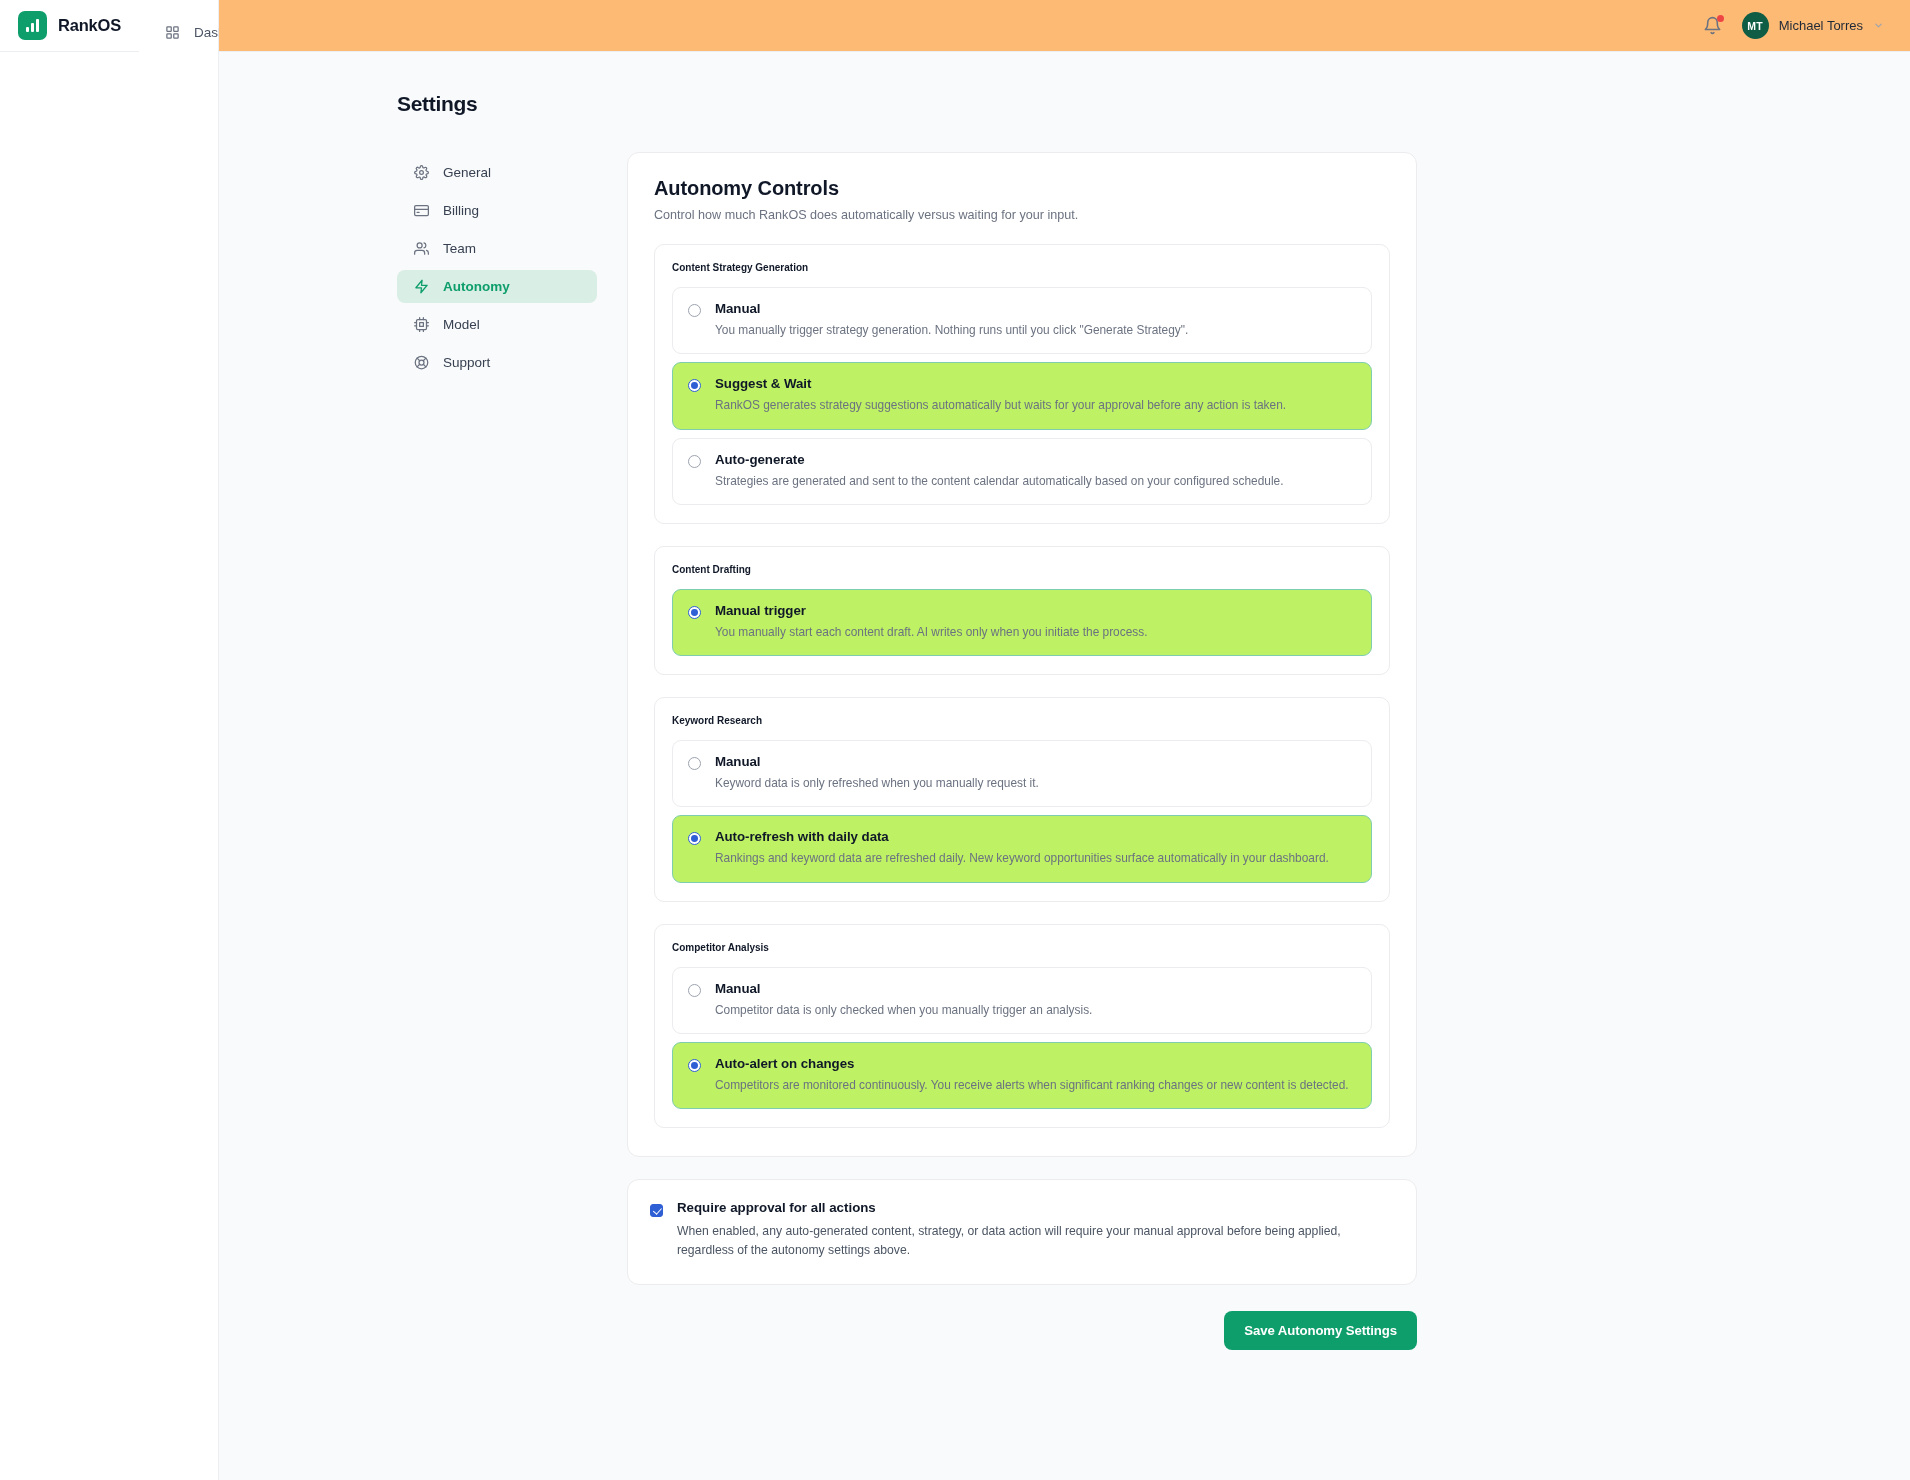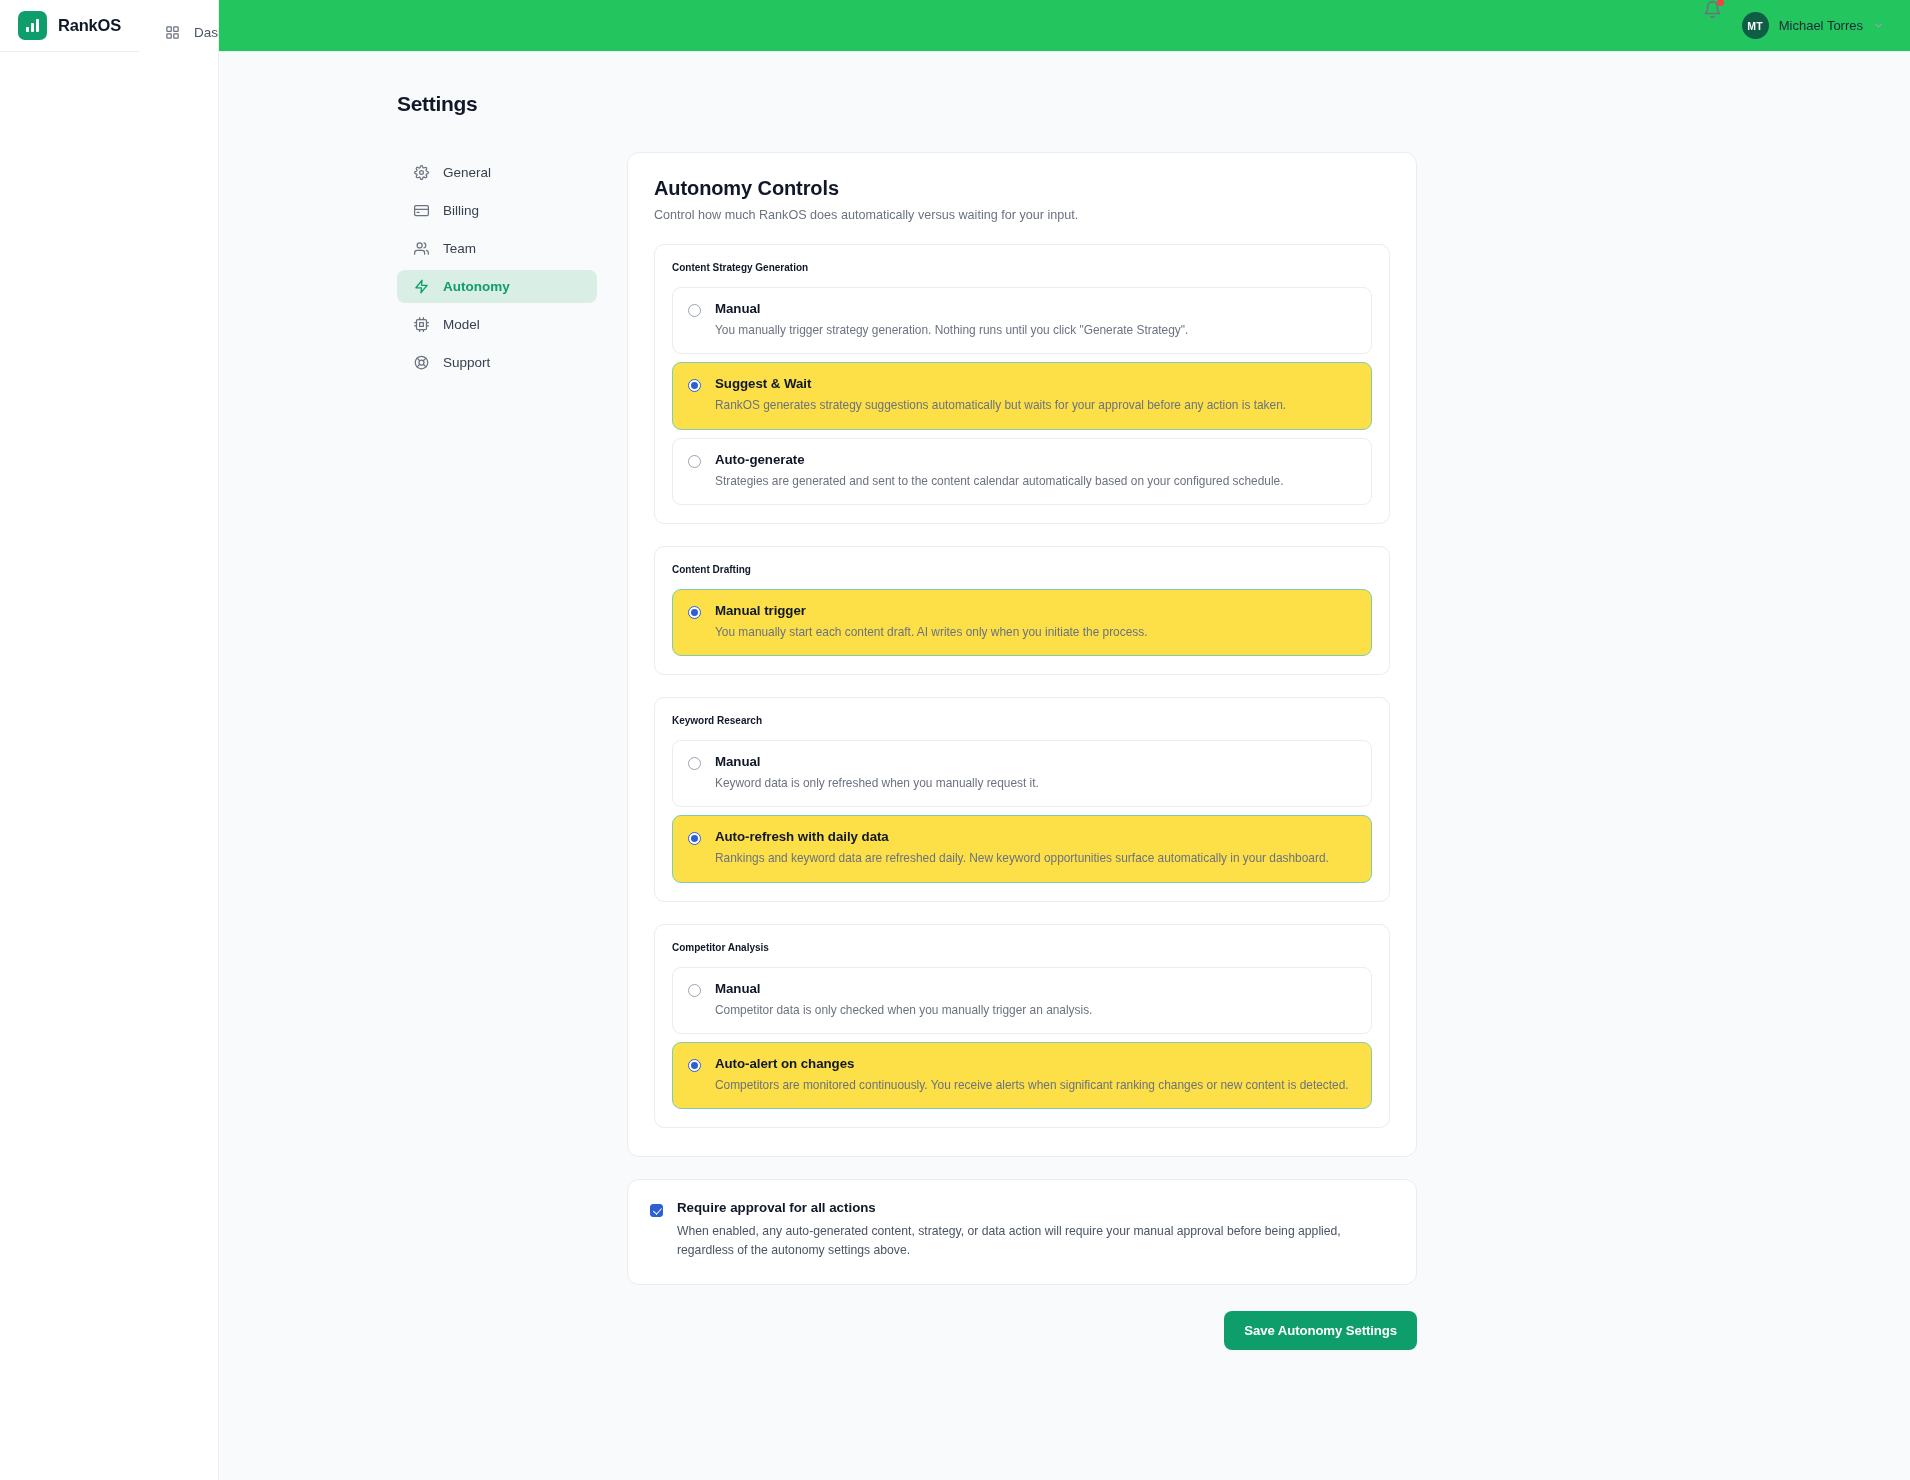--- a/index.html
+++ b/index.html
@@ -49,22 +49,22 @@
   .nav-item .ico { width:17px; height:17px; display:flex; align-items:center; justify-content:center; color:#6b7280; flex:0 0 17px;}
   .nav-item.active-green {
     background: #0d9e6b; color: #ffffff; font-weight: 700;
   }
   .nav-item.active-green .ico { color: #ffffff; }
   svg { display:block; }
 
   
   .right { flex: 1 1 auto; display:flex; flex-direction:column; min-width:0; height:1480px;}
   .topbar {
-    height: 52px; background:#22c55e; border-bottom: 1px solid #eceef1;
-    display:flex; justify-content:flex-end;
+    height: 52px; background:#fdba74; border-bottom: 1px solid #eceef1;
+    display:flex; align-items:center; justify-content:flex-end;
     padding: 0 26px; gap: 19px; flex: 0 0 52px;
   }
   .bell-wrap { position:relative; width:20px; height:20px; color:#6b7280; cursor:pointer; }
   .bell-dot { position:absolute; top:-1px; right:-1px; width:7px; height:7px; border-radius:50%; background:#ef4444; }
   .user-chip { display:flex; align-items:center; gap:10px; cursor:pointer; }
   .avatar {
     width:27px; height:27px; border-radius:50%; background:#0f5d44; color:#fff;
     font-size:10.5px; font-weight:700; display:flex; align-items:center; justify-content:center;
     letter-spacing:.3px;
   }
@@ -101,21 +101,21 @@
     border:1px solid #ececef; border-radius:10px; margin-top: 22px; padding: 17px 17px 18px 17px;
   }
   .group-title { font-size:10px; font-weight:700; color:#101828; margin-bottom: 14px; }
 
   .opt {
     border:1px solid #ececef; border-radius:9px; background:#fff;
     padding: 13px 15px 14px 15px; margin-bottom: 8px;
     display:flex; gap: 14px; align-items:flex-start; cursor:pointer;
   }
   .opt:last-child { margin-bottom:0; }
-  .opt.sel { background:#fde047; border-color:#7ecdae; }
+  .opt.sel { background:#bef264; border-color:#7ecdae; }
   .radio {
     width:13px; height:13px; border-radius:50%;
     border:1.4px solid #9ca3af; background:#fff; flex:0 0 13px; margin-top: 3px;
     position:relative;
   }
   .opt.sel .radio { border: 1.6px solid #2f5fd4; background:#fff; }
   .opt.sel .radio::after {
     content:""; position:absolute; inset:2.1px; border-radius:50%; background:#2f5fd4;
   }
   .opt-body { min-width:0; }

